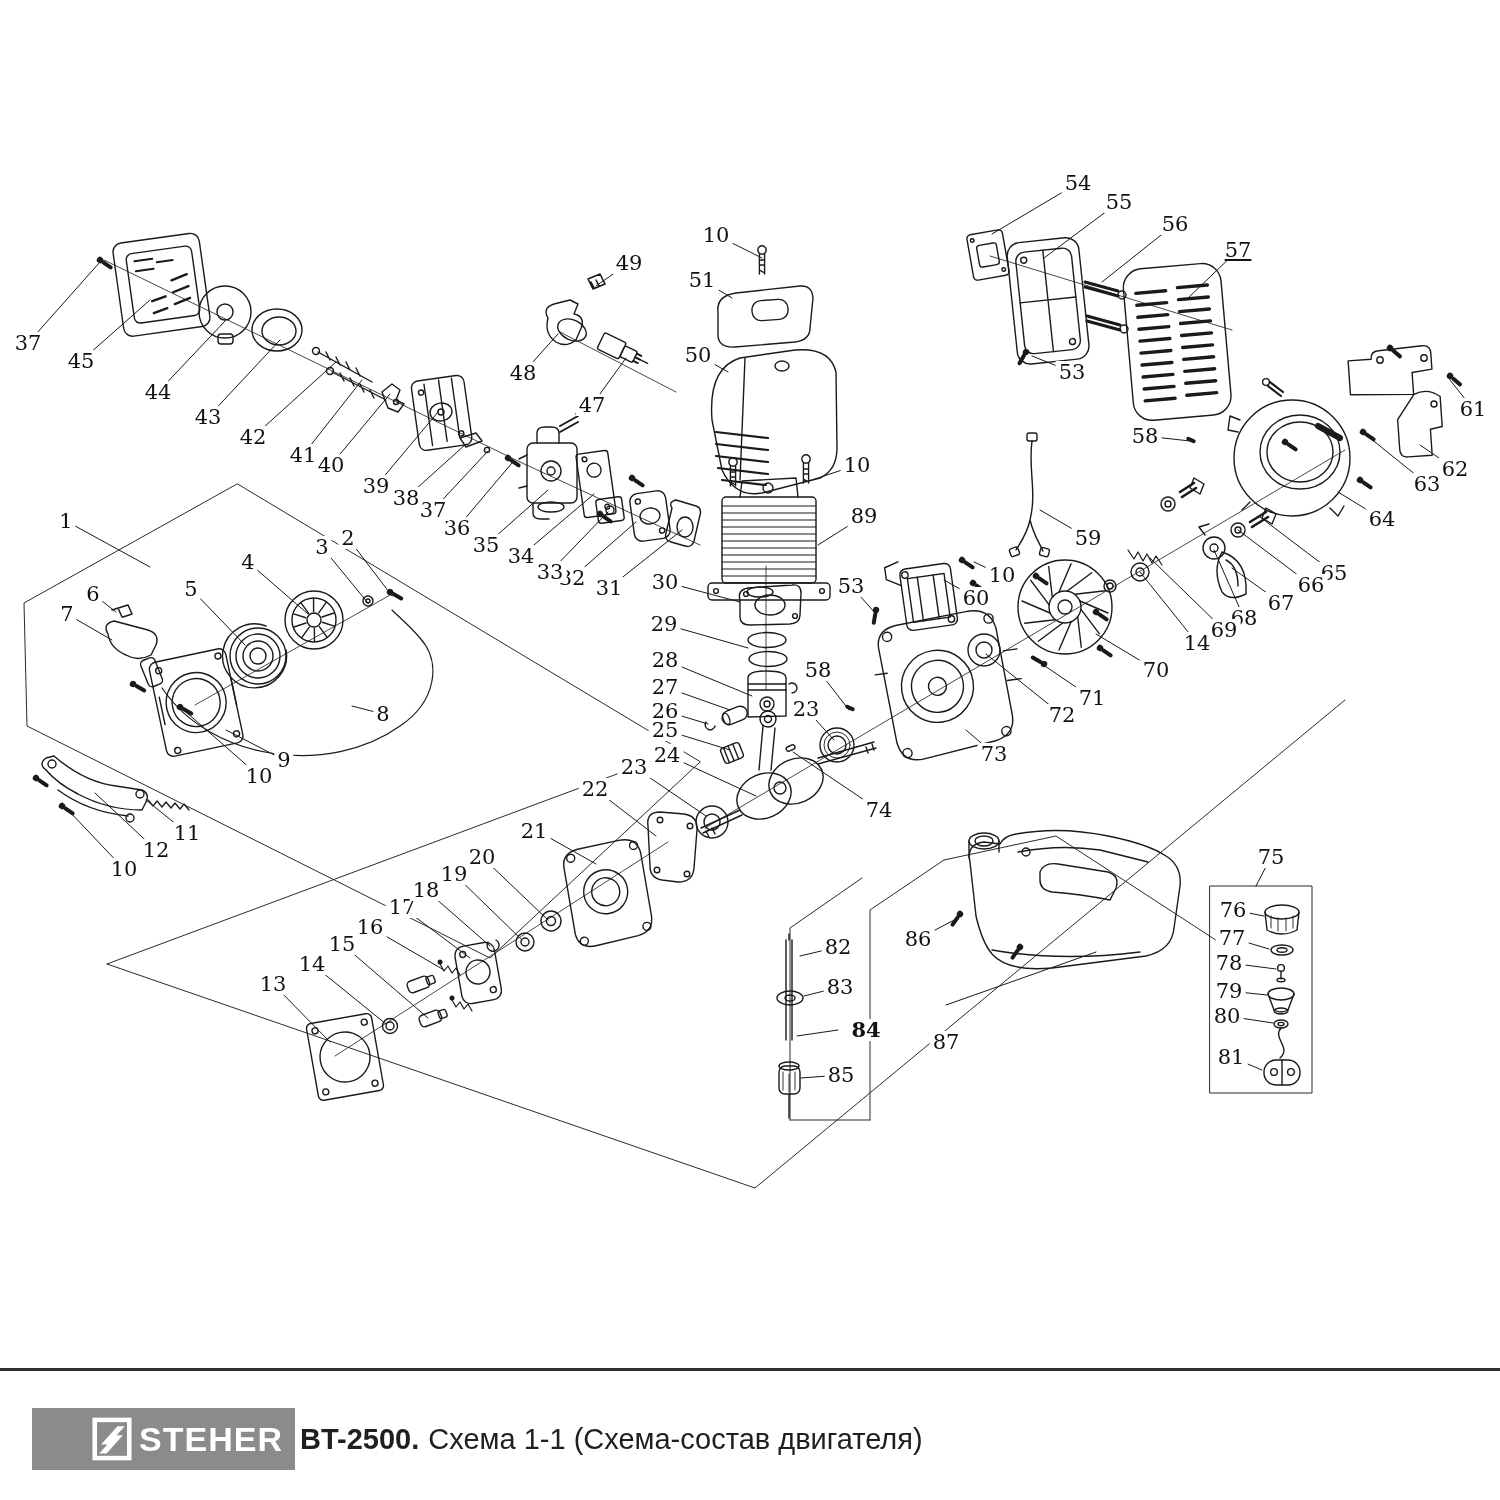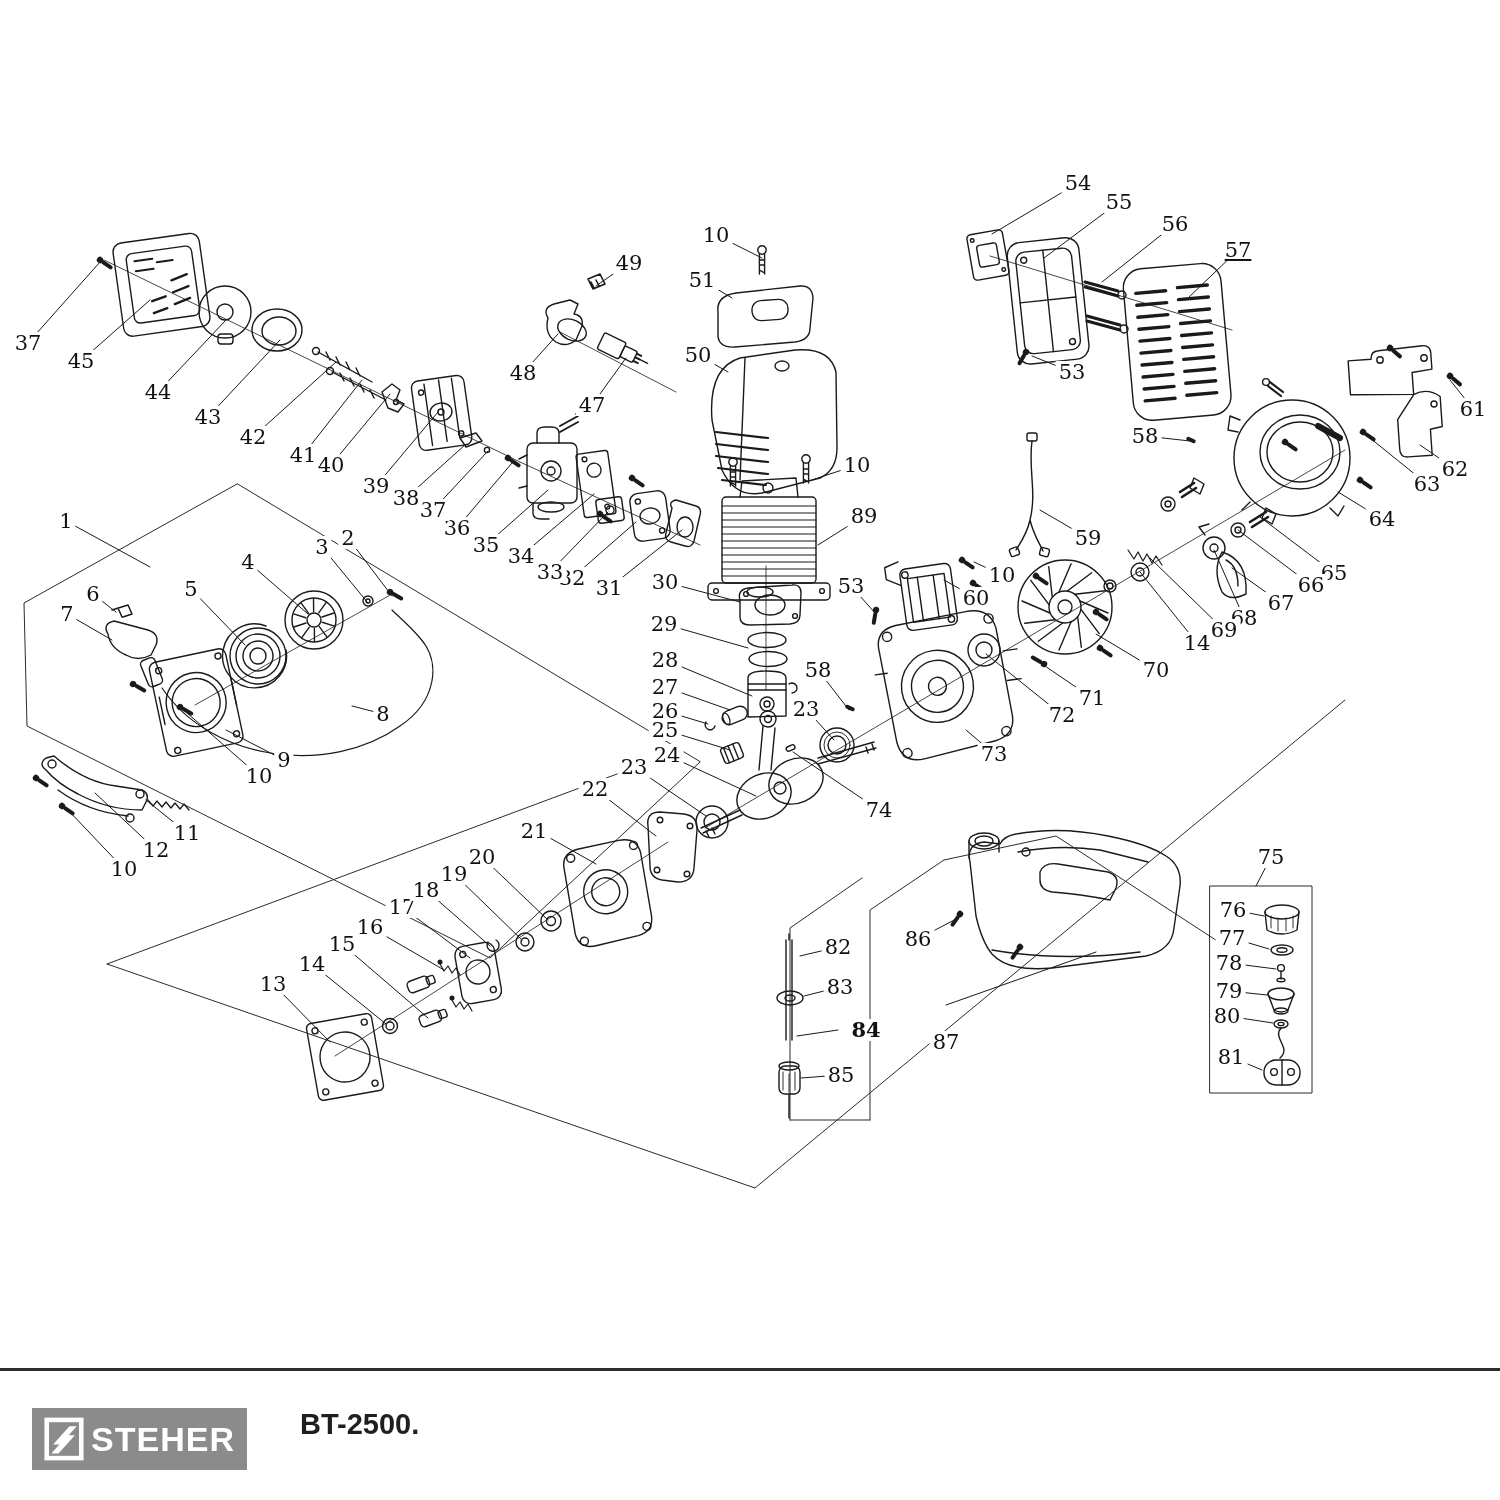--- a/index.html
+++ b/index.html
@@ -8,21 +8,21 @@
   .artboard{position:absolute;left:0;top:0;width:1500px;height:1368px;}
   .artboard svg{position:absolute;left:0;top:0;}
   #label-layer{position:absolute;left:0;top:0;width:1500px;height:1368px;pointer-events:none;}
   .callout{position:absolute;transform:translate(-50%,-50%);font-size:21px;color:#111;
            background:#fff;padding:0 3px;line-height:1.05;white-space:nowrap;}
   .footer{position:absolute;left:0;top:1368px;width:1500px;height:132px;background:#fff;
           border-top:3px solid #2e2e2e;font-family:"Liberation Sans","DejaVu Sans",sans-serif;}
   .brand-box{position:absolute;left:32px;top:37px;width:215px;height:62px;display:flex;
              align-items:center;justify-content:center;gap:7px;}
   .brand-text{color:#fff;font-weight:bold;font-size:34px;letter-spacing:1px;font-stretch:condensed;}
-  .footer-title{position:absolute;left:300px;top:37px;height:62px;display:flex;align-items:flex-start;
+  .footer-title{position:absolute;left:300px;top:37px;height:62px;display:flex;align-items:center;
                 font-size:29px;color:#1f1f1f;}
   .footer-title .b{font-weight:bold;}
   .footer-title .r{font-weight:normal;margin-left:9px;}
 </style>
 </head>
 <body>
 
 <div class="stage">
   <div class="artboard">
     <svg width="1500" height="1368" viewBox="0 0 1500 1368" stroke="#1a1a1a" fill="none" stroke-width="1.4" stroke-linejoin="round" stroke-linecap="round">
@@ -660,27 +660,28 @@
         <div class="callout" style="left: 838px; top: 947px;">82</div>
         <div class="callout" style="left: 840px; top: 987px;">83</div>
         <div class="callout" style="left: 866px; top: 1030px; font-weight: bold;">84</div>
         <div class="callout" style="left: 841px; top: 1075px;">85</div>
         <div class="callout" style="left: 918px; top: 939px;">86</div>
         <div class="callout" style="left: 946px; top: 1005px; margin-top: 37px;">87</div>
       </div>
   </div>
 
   <div class="footer">
-    <div class="brand-box" style="background: rgb(139, 139, 139);">
+    <div class="brand-box" style="background: rgb(139, 139, 139); padding-left: 48px;">
       <svg width="40" height="44" viewBox="0 0 44 48">
         <rect x="3" y="3" width="38" height="42" fill="none" stroke="#fff" stroke-width="5"></rect>
         <g fill="#fff">
           <path d="M10,30 L28,10 L36,10 L18,30 Z"></path>
           <path d="M10,42 L28,22 L36,22 L18,42 Z" transform="translate(-2,-2)"></path>
         </g>
       </svg>
       <span class="brand-text">STEHER</span>
     </div>
     <div class="footer-title">
       <span class="b">BT-2500.</span>
+      <span class="r">Схема 1-1 (Схема-состав двигателя)</span>
     </div>
   </div>
 </div>
 
 </body></html>

